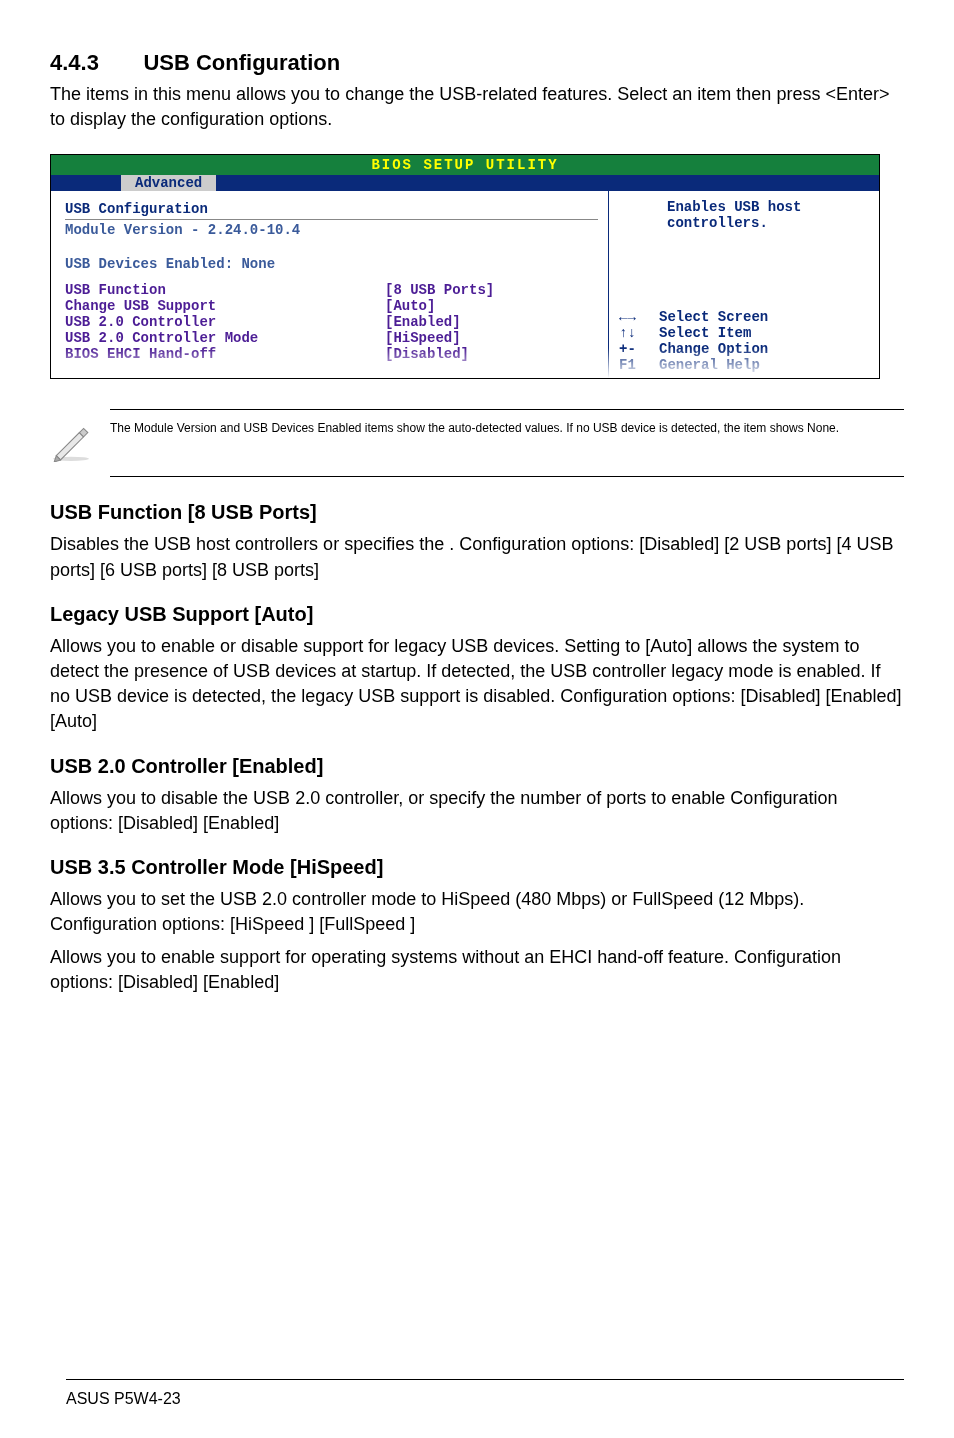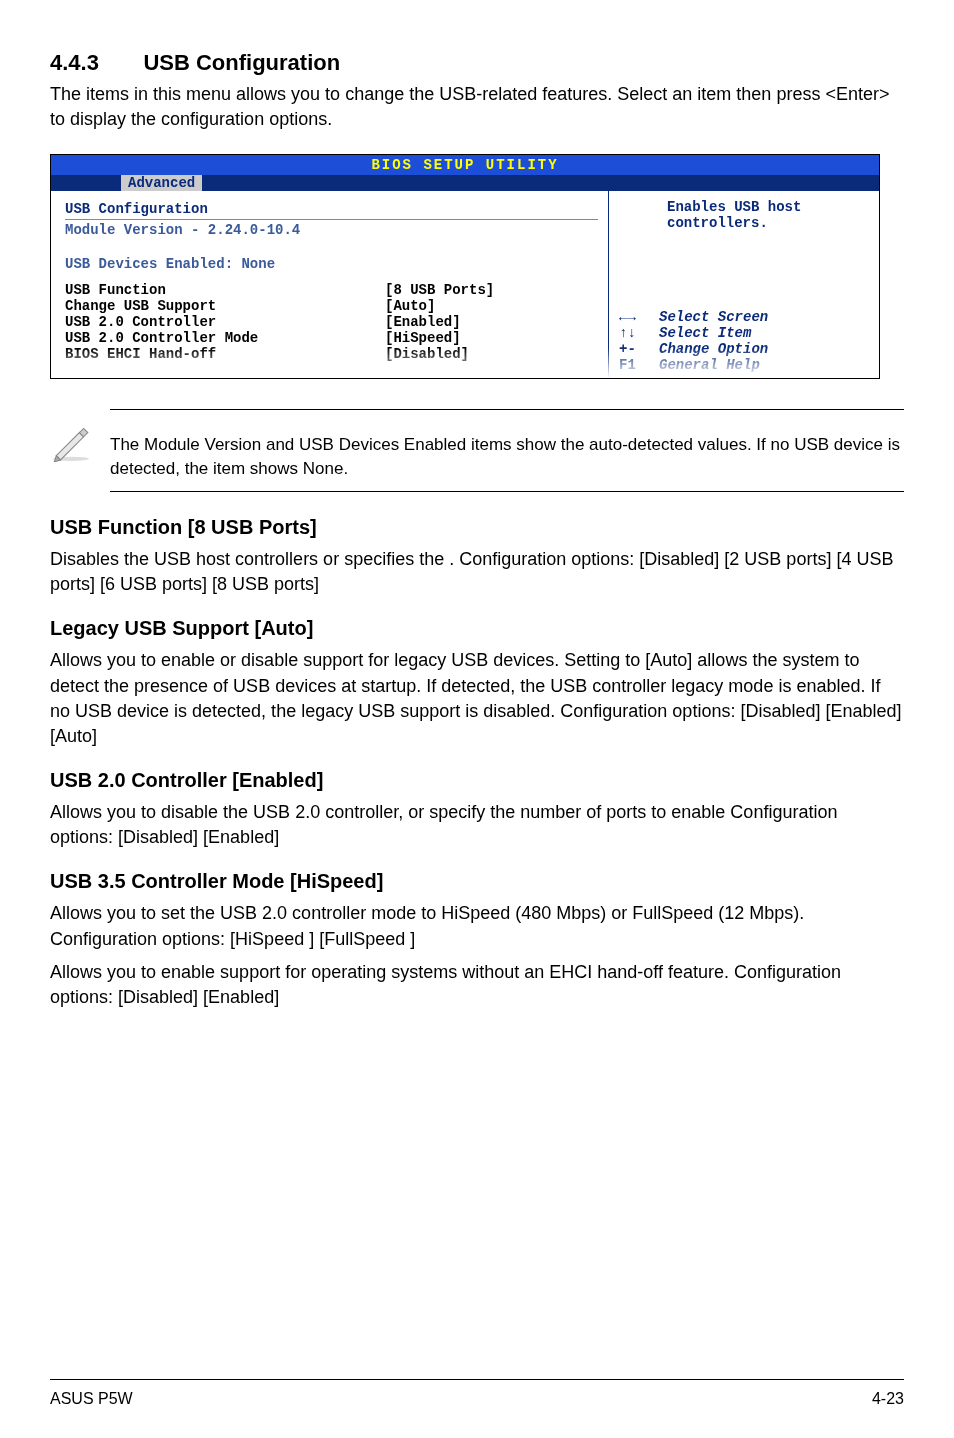--- a/index.html
+++ b/index.html
@@ -38,37 +38,37 @@
     .bios-box {
       width: 830px;
       border: 1px solid #000;
       background: #fff;
       font-family: "Courier New", monospace;
       font-size: 14px;
       margin-bottom: 10px;
       position: relative;
     }
     .bios-header {
-      background: #1d4ed8;
+      background: #15803d;
       color: #ff0;
       text-align: center;
       font-weight: bold;
       padding: 2px 0;
       letter-spacing: 2px;
     }
     .bios-tabbar {
       background: #0a2a7a;
       padding: 0 0 0 70px;
     }
     .bios-tab {
       background: #ccc;
       color: #0a2a7a;
       font-weight: bold;
       display: inline-block;
-      padding: 0 7px;
+      padding: 0 14px;
     }
     .bios-body {
       display: flex;
     }
     .bios-left {
       flex: 1;
       padding: 8px 10px 16px 14px;
       border-right: 1px solid #0a2a7a;
       color: #0a2a7a;
     }
@@ -91,21 +91,21 @@
       padding: 2px 0 8px 0;
       border-top: 1px solid #888;
     }
     .bios-devices {
       color: #3a5a9a;
       font-weight: bold;
       padding: 10px 0;
     }
     .bios-row {
       display: flex;
-      color: #000000;
+      color: #4c1d95;
       font-weight: bold;
     }
     .bios-row-label {
       width: 320px;
     }
     .bios-row-value {
     }
     .bios-help-top {
       font-weight: bold;
       margin-left: 48px;
@@ -118,21 +118,20 @@
     }
     .bios-nav-line {
       display: flex;
     }
     .bios-nav-key {
       width: 40px;
       text-align: left;
     }
     .bios-nav-value {
       flex: 1;
-      font-style: italic;
     }
     .bios-fade {
       position: absolute;
       bottom: 0;
       left: 0;
       right: 0;
       height: 30px;
       background: linear-gradient(to bottom, rgba(255,255,255,0), rgba(255,255,255,1));
       pointer-events: none;
     }
@@ -149,46 +148,45 @@
       width: 60px;
       margin-left: -60px;
       margin-right: 0;
       flex-shrink: 0;
     }
     .note-icon svg {
       width: 42px;
       height: 42px;
     }
     .note-text {
-      font-size: 17px;
+      font-size: 12px;
       line-height: 1.4;
       padding-left: 0;
-      margin-top: 13px;
     }
 
     .sub-heading {
       font-size: 20px;
       font-weight: bold;
       margin: 20px 0 8px 0;
     }
     .sub-text {
       font-size: 18px;
       line-height: 1.4;
       margin-bottom: 8px;
     }
 
     .footer {
       position: absolute;
       bottom: 30px;
-      left: 50px;
+      left: 66px;
       right: 50px;
       border-top: 1px solid #000;
       padding-top: 10px;
       display: flex;
-      justify-content: space-between;
+      justify-content: flex-start;
       font-size: 16px;
     }
   </style>
 </head>
 <body>
 
 <div class="section-heading">
   <span class="section-number">4.4.3</span>
   <span class="section-title">USB Configuration</span>
 </div>

